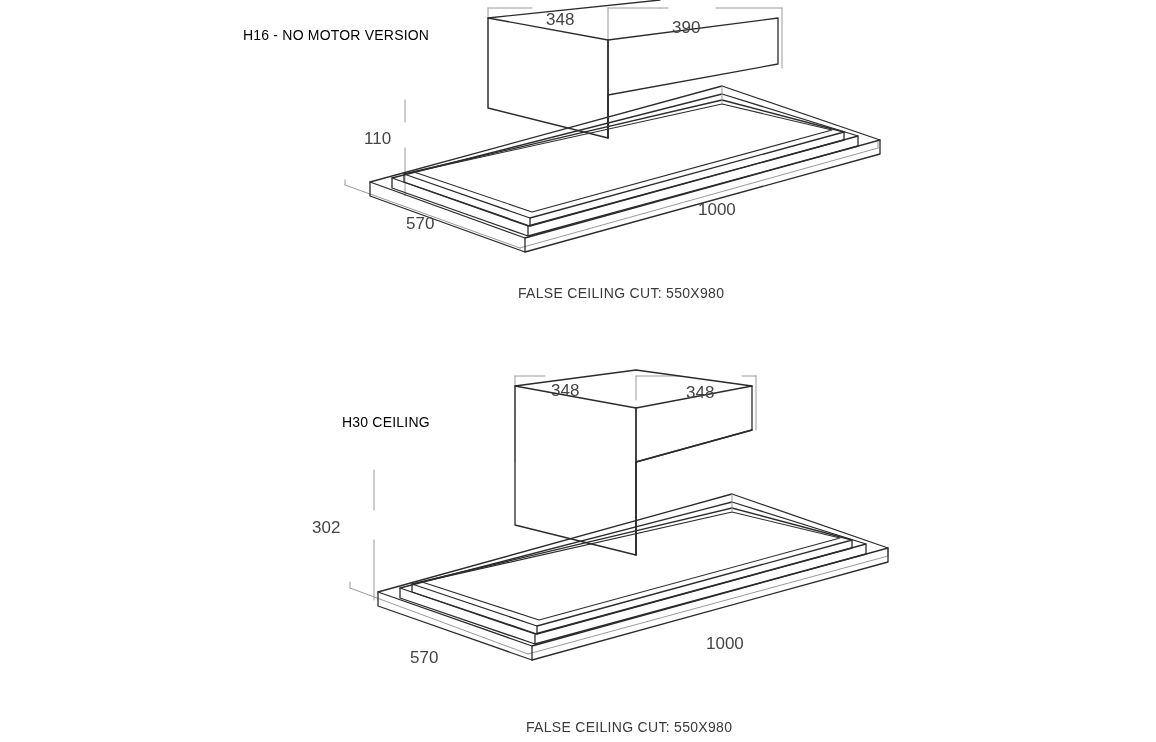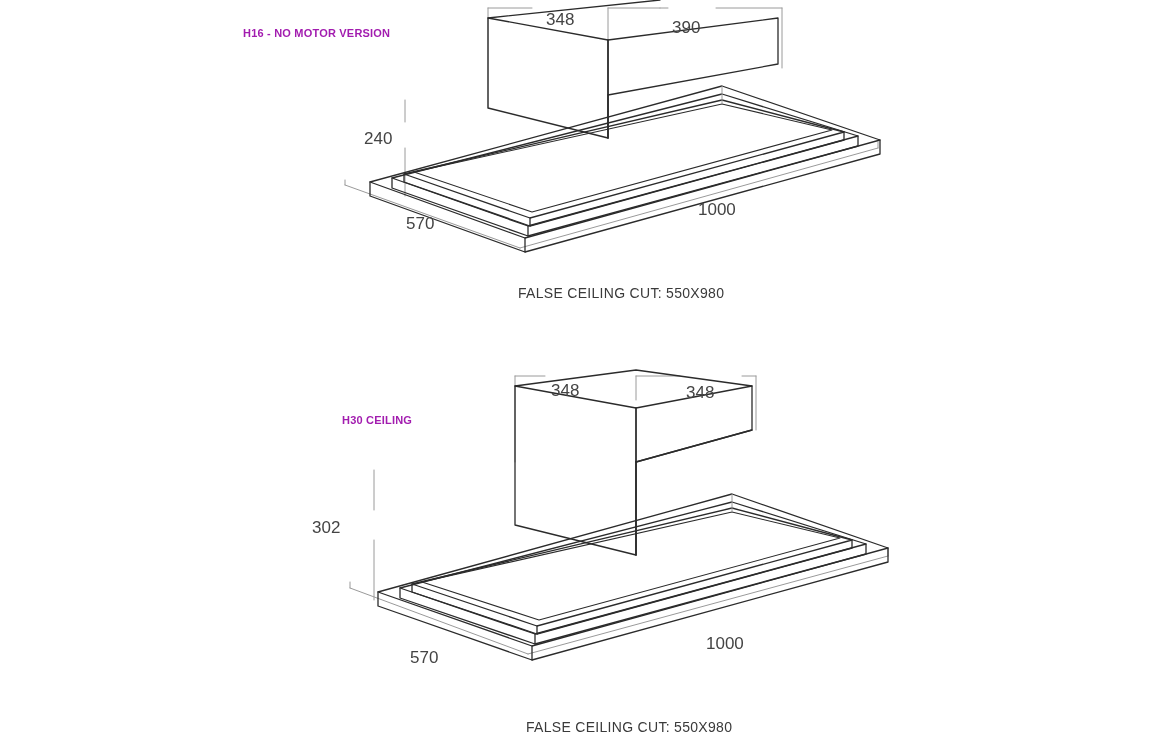--- a/index.html
+++ b/index.html
@@ -22,24 +22,23 @@
     width: 1156px;
     height: 742px;
   }
   .label {
     position: absolute;
     color: #3b3b3b;
     font-family: "Liberation Sans", sans-serif;
     white-space: nowrap;
   }
   .version-label {
-    font-size: 11px;
+    font-size: 14px;
     letter-spacing: 0.2px;
-    color: #a21caf;
-    font-weight: bold;
+    color: #000000;
   }
   .dim-label {
     font-size: 17px;
     color: #444444;
   }
   .caption-label {
     font-size: 14px;
     letter-spacing: 0.3px;
     color: #3a3a3a;
   }
@@ -134,21 +133,21 @@
       <path d="M732 494 L732 512" stroke="#9a9a9a" stroke-width="1"></path>
     </g>
   </svg>
 
   <div class="label version-label" style="left:243px; top:27px;">H16 - NO MOTOR VERSION</div>
 
   <div class="label dim-label" style="left:546px; top:10px;">348</div>
 
   <div class="label dim-label" style="left:672px; top:18px;">390</div>
 
-  <div class="label dim-label" style="left:364px; top:129px;">240</div>
+  <div class="label dim-label" style="left:364px; top:129px;">110</div>
 
   <div class="label dim-label" style="left:406px; top:214px;">570</div>
 
   <div class="label dim-label" style="left:698px; top:200px;">1000</div>
 
   <div class="label caption-label" style="left:518px; top:285px;">FALSE CEILING CUT: 550X980</div>
 
   <div class="label version-label" style="left:342px; top:414px;">H30 CEILING</div>
 
   <div class="label dim-label" style="left:551px; top:381px;">348</div>

